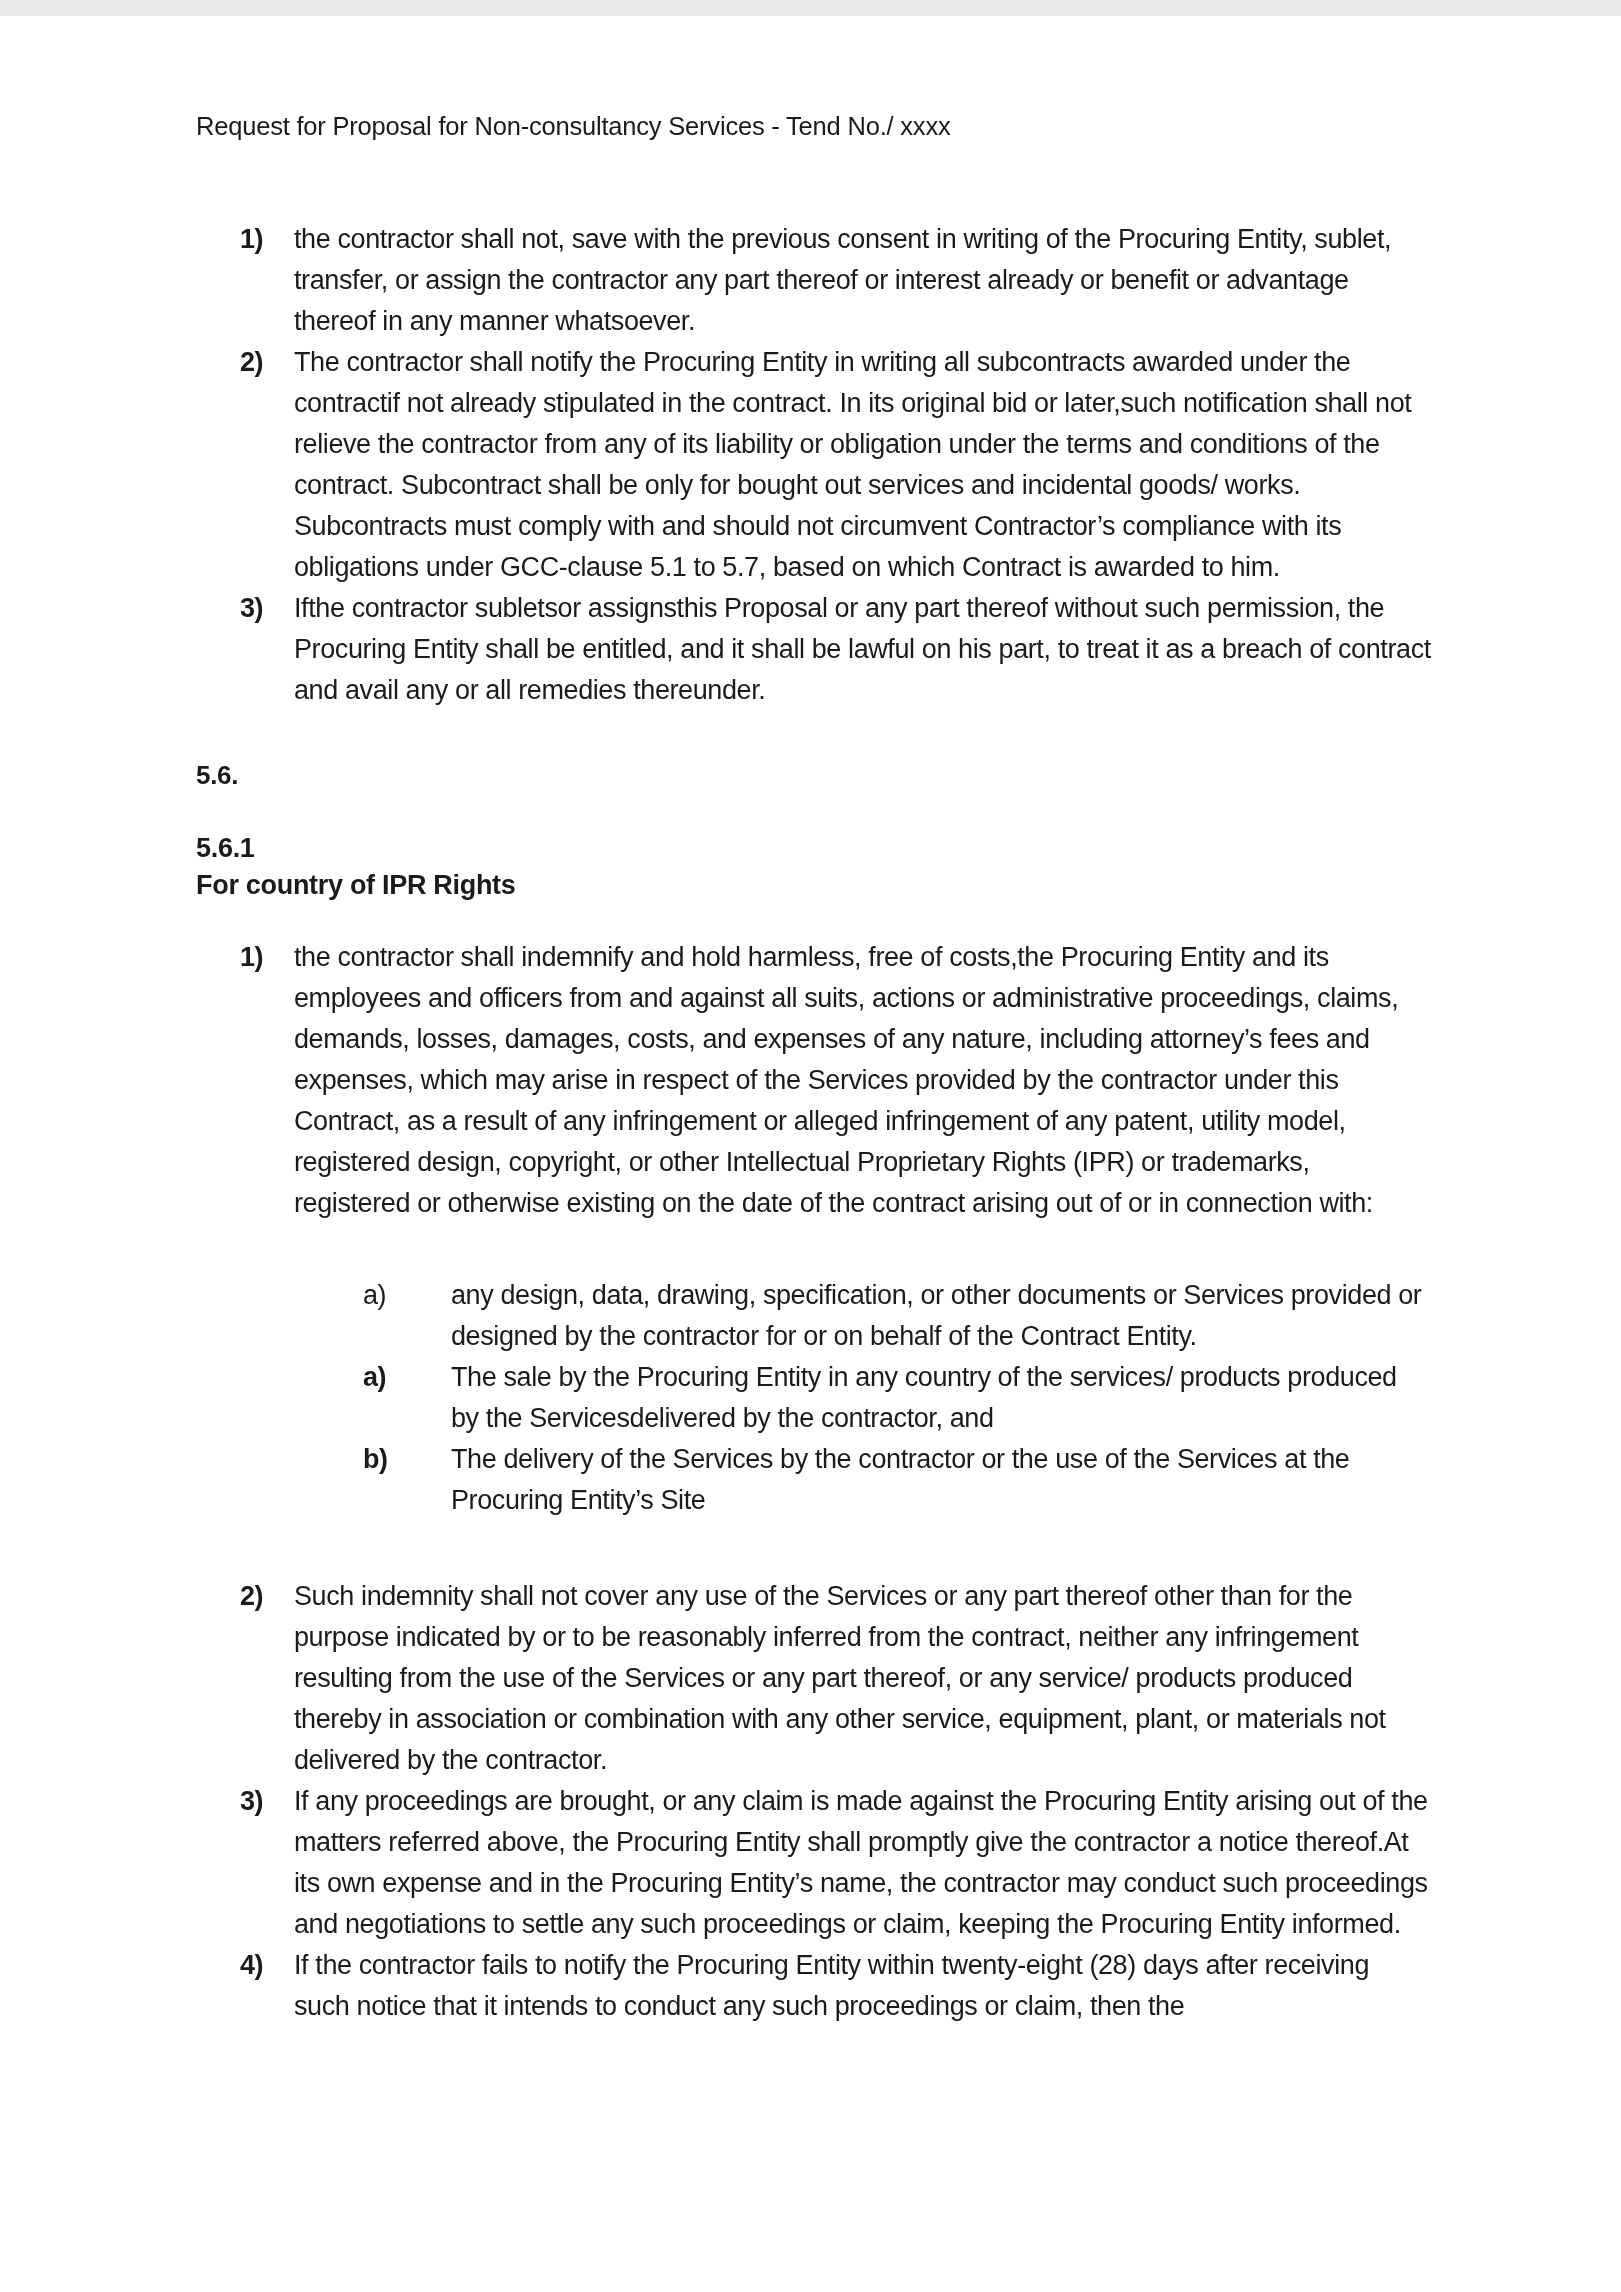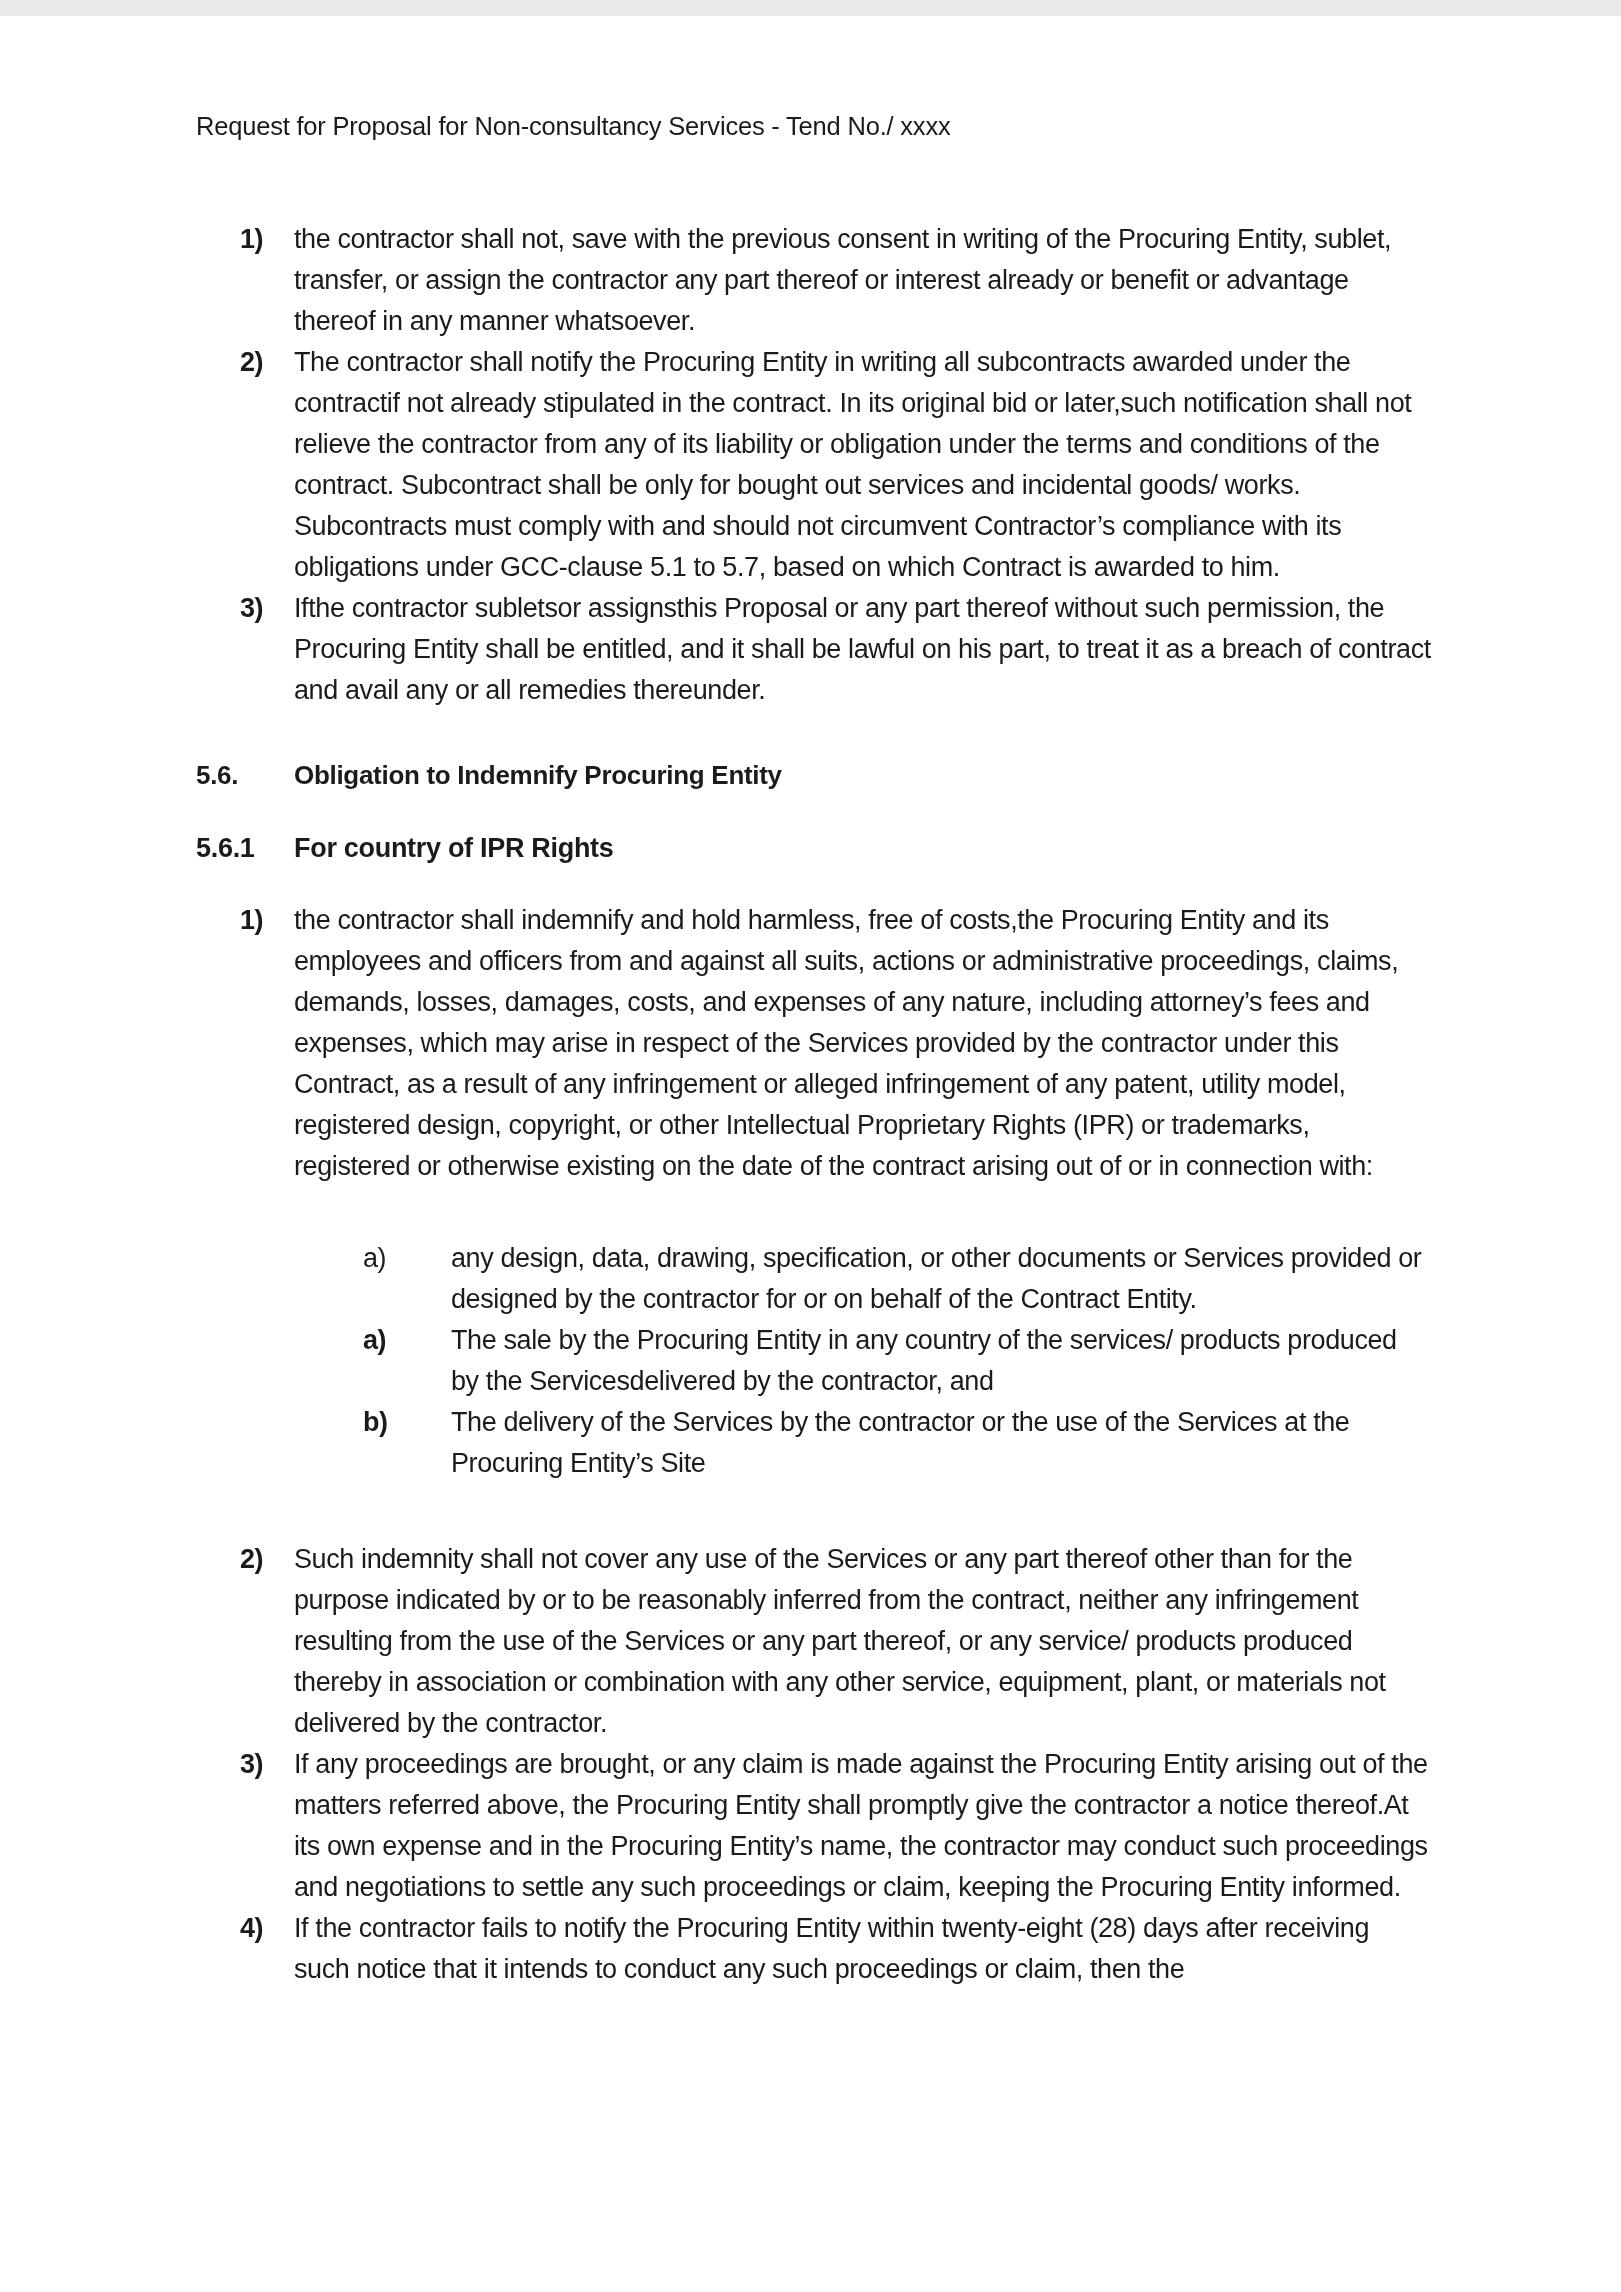--- a/index.html
+++ b/index.html
@@ -20,20 +20,21 @@
   .marker.regular{font-weight:400;}
   .li-text{flex:1;min-width:0;}
   .section-heading{
     margin-top:45px;font-weight:700;font-size:26px;line-height:39px;letter-spacing:-0.3px;
     display:flex;
   }
   .section-heading .h-num{width:98px;flex:none;}
   .subsection-heading{
     margin-top:35px;font-weight:700;font-size:27px;line-height:37px;letter-spacing:-0.3px;
     display:flex;
+    flex-direction:column;
   }
   .subsection-heading .h-num{width:98px;flex:none;}
   .ipr-first{margin-left:44px;margin-top:33px;}
   .sub-list{margin-left:167px;margin-top:51px;}
   .sub-list .marker{width:88px;}
   .ipr-rest{margin-left:44px;margin-top:55px;}
   .doc-footer{
     position:absolute;left:229px;right:190px;top:2135px;
     display:flex;justify-content:space-between;align-items:baseline;
     font-size:25.5px;line-height:33px;letter-spacing:-0.2px;
@@ -57,21 +58,20 @@
         <span class="li-text">The contractor shall notify the Procuring Entity in writing all subcontracts awarded under the contractif not already stipulated in the contract. In its original bid or later,such notification shall not relieve the contractor from any of its liability or obligation under the terms and conditions of the contract. Subcontract shall be only for bought out services and incidental goods/ works. Subcontracts must comply with and should not circumvent Contractor’s compliance with its obligations under GCC-clause 5.1 to 5.7, based on which Contract is awarded to him.</span>
       </div>
       <div class="list-item">
         <span class="marker">3)</span>
         <span class="li-text">Ifthe contractor subletsor assignsthis Proposal or any part thereof without such permission, the Procuring Entity shall be entitled, and it shall be lawful on his part, to treat it as a breach of contract and avail any or all remedies thereunder.</span>
       </div>
     </div>
 
     <div class="section-heading">
       <span class="h-num">5.6.</span>
-      <span class="h-title">Obligation to Indemnify Procuring Entity</span>
     </div>
 
     <div class="subsection-heading">
       <span class="h-num">5.6.1</span>
       <span class="h-title">For country of IPR Rights</span>
     </div>
 
     <div class="list ipr-first body-text">
       <div class="list-item">
         <span class="marker">1)</span>

